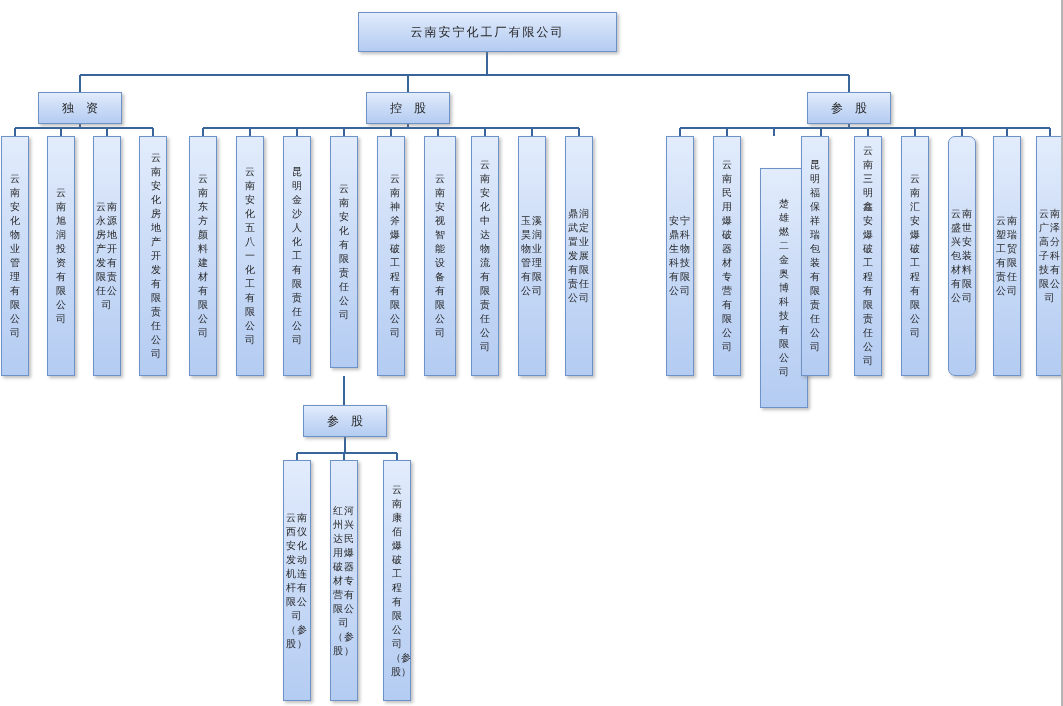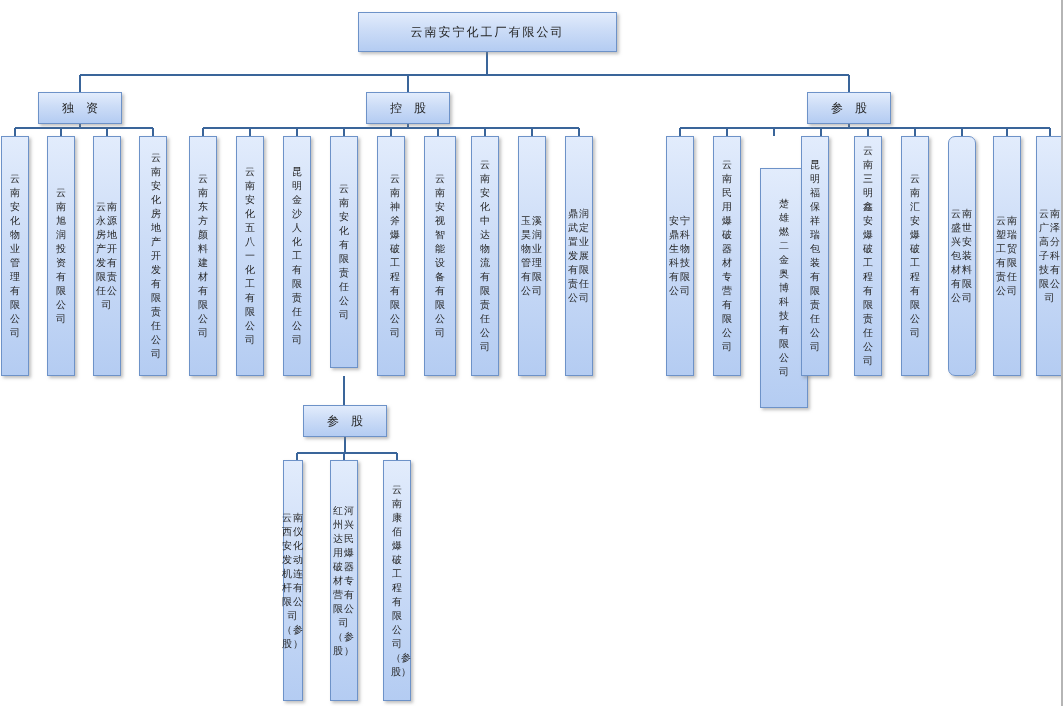--- a/index.html
+++ b/index.html
@@ -148,21 +148,21 @@
       </div>
       <div class="node leaf col2" style="left: 948px; top: 136px; width: 28px; height: 240px; border-radius: 7px;">
         <span class="txt">云南盛世兴安包装材料有限公司</span>
       </div>
       <div class="node leaf col2" style="left: 993px; top: 136px; width: 28px; height: 240px;">
         <span class="txt">云南塑瑞工贸有限责任公司</span>
       </div>
       <div class="node leaf col2" style="left: 1036px; top: 136px; width: 28px; height: 240px;">
         <span class="txt">云南广泽高分子科技有限公司</span>
       </div>
-      <div class="node leaf col2" style="left: 283px; top: 460px; width: 20px; height: 241px;">
+      <div class="node leaf col2" style="left: 283px; top: 460px; width: 28px; height: 241px;">
         <span class="txt">云南西仪安化发动机连杆有限公司（参股）</span>
       </div>
       <div class="node leaf col2" style="left: 330px; top: 460px; width: 28px; height: 241px;">
         <span class="txt">红河州兴达民用爆破器材专营有限公司（参股）</span>
       </div>
       <div class="node leaf col1" style="left: 383px; top: 460px; width: 28px; height: 241px;">
         <span class="txt">云南康佰爆破工程有限公司（参股）</span>
       </div>
     </div>
 

